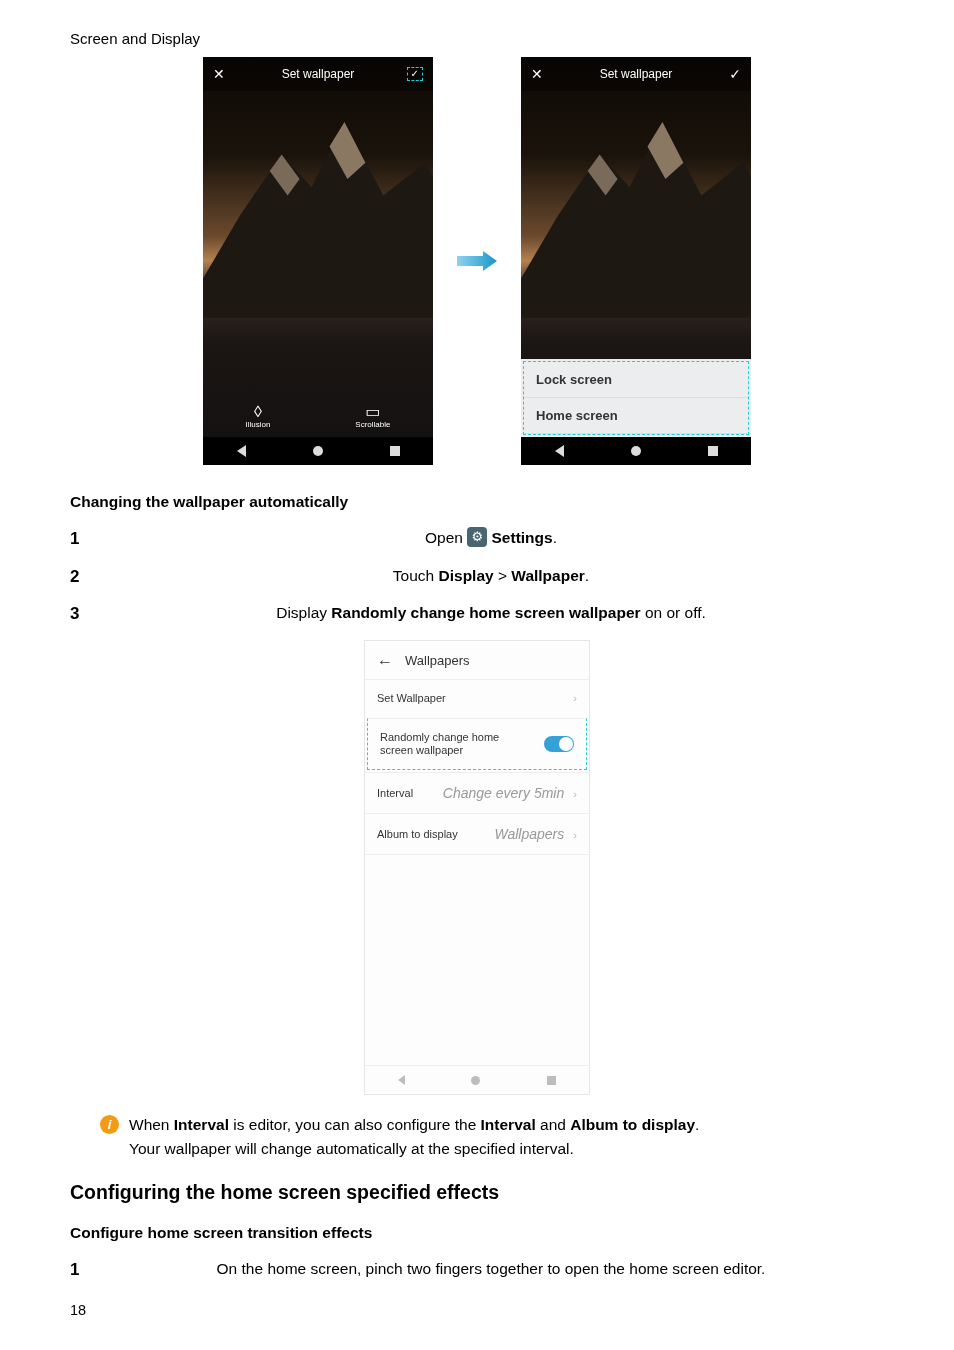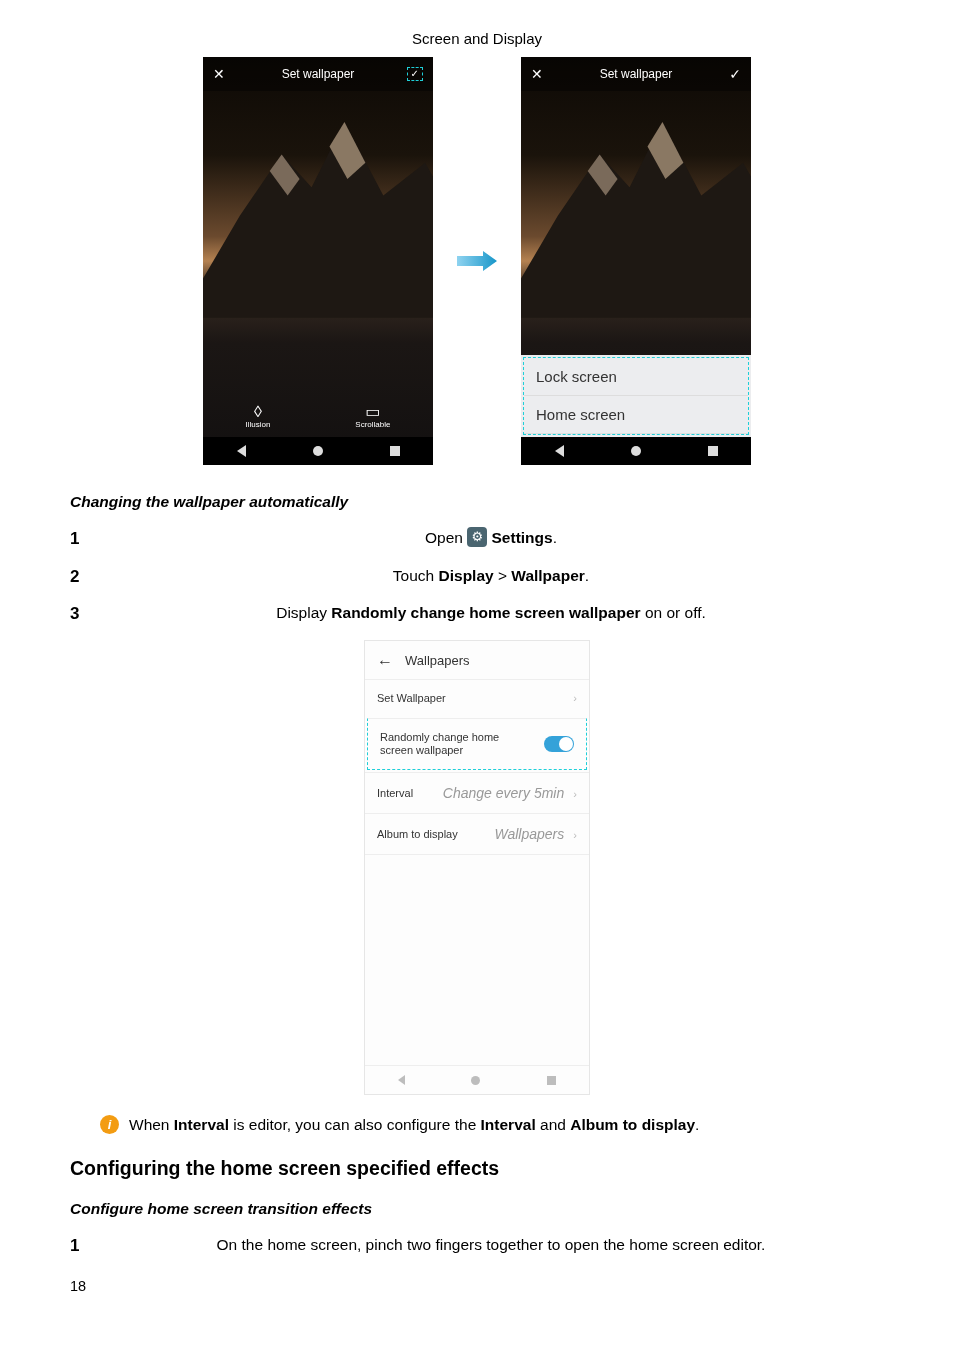--- a/index.html
+++ b/index.html
@@ -6,21 +6,21 @@
     margin: 0;
     padding: 30px 70px 30px 70px;
     font-family: Arial, Helvetica, sans-serif;
     font-size: 15.5px;
     color: #000;
     width: 954px;
     box-sizing: border-box;
     background: #fff;
   }
   .topright {
-    text-align: center;
+    text-align: left;
     font-size: 15px;
     margin-bottom: 0;
   }
   .phones-row {
     display: flex;
     justify-content: center;
     align-items: center;
     gap: 24px;
     margin: 10px 0 28px 0;
   }
@@ -105,33 +105,33 @@
   .sheet {
     position: absolute;
     bottom: 28px;
     left: 0; right: 0;
     background: #ecedef;
     color: #333;
     z-index: 4;
   }
   .sheet .opt {
     padding: 10px 12px;
-    font-size: 15px;
+    font-size: 13px;
     border-bottom: 1px solid #ddd;
+    font-weight: bold;
   }
   .sheet .dashed-group {
     border: 1px dashed #1fcfd8;
     margin: 2px;
   }
   .arrow-between svg { display:block; }
 
   .section-sub {
     font-weight: bold;
     margin: 20px 0 16px 0;
-    font-style: italic;
   }
   ol.steps {
     list-style: none;
     counter-reset: st;
     padding: 0;
     margin: 0 0 8px 0;
   }
   ol.steps > li {
     counter-increment: st;
     position: relative;
@@ -392,20 +392,21 @@
 <div class="info-block">
   <div class="info-icon">i</div>
   <div>
     <span>When </span>
     <b>Interval</b>
     <span> is editor, you can also configure the </span>
     <b>Interval</b>
     <span> and </span>
     <b>Album to display</b><span>.</span>
     <br>
+    <span>Your wallpaper will change automatically at the specified interval.</span>
   </div>
 </div>
 
 <h2 class="section-h">Configuring the home screen specified effects</h2>
 
 <div class="section-sub">Configure home screen transition effects</div>
 
 <ol class="steps">
   <li>
     <span>On the home screen, pinch two fingers together to open the home screen editor.</span>

